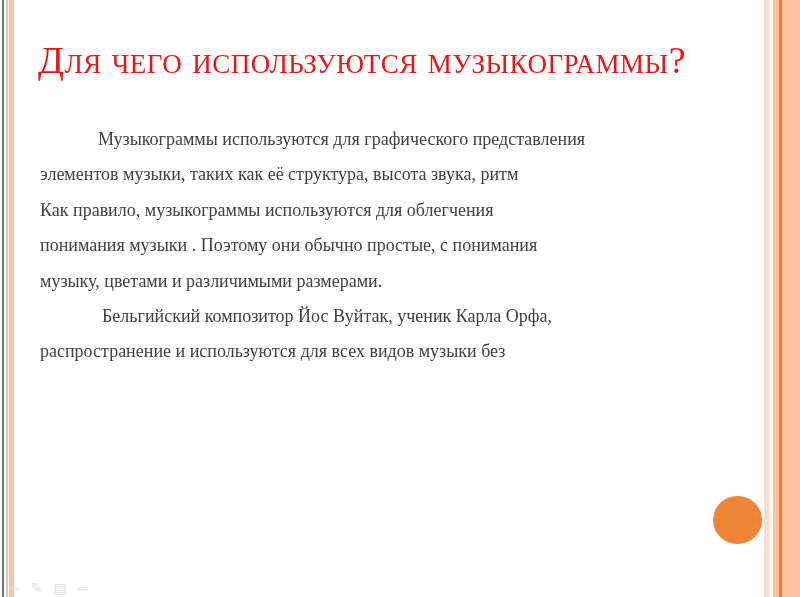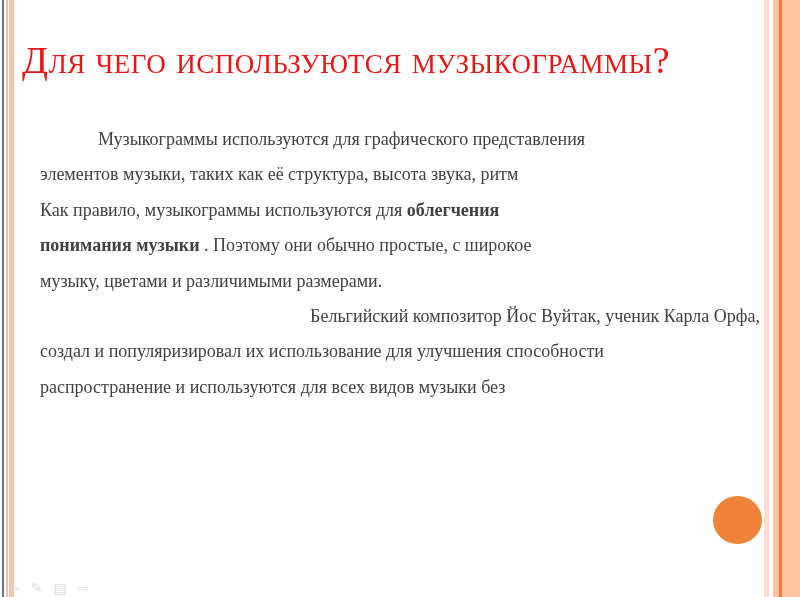--- a/index.html
+++ b/index.html
@@ -13,38 +13,38 @@
   
   .lb-gray{position:absolute;left:2px;top:0;width:2px;height:597px;background:#707070;}
   .lb-pink-thin{position:absolute;left:6px;top:0;width:2px;height:597px;background:#f2c0ae;}
   .lb-pink-band{position:absolute;left:9px;top:0;width:5px;height:597px;background:#f5c2aa;}
   
   .rb-stripe{position:absolute;left:764px;top:0;width:5px;height:597px;background:#fadcd0;}
   .rb-band{position:absolute;left:773px;top:0;width:27px;height:597px;background:#fcc3a3;}
   .rb-line{position:absolute;left:779px;top:0;width:3px;height:597px;background:#ef7f38;}
   
   .title{
-    position:absolute;left:22px;top:38px;width:730px;
+    position:absolute;left:38px;top:38px;width:730px;
     font-size:38px;line-height:1.2;
     font-variant:small-caps;
     letter-spacing:0.5px;
     color:#e81717;
     font-weight:normal;
     margin:0;
     white-space:nowrap;
   }
   
   .body-text{
     position:absolute;left:40px;top:122px;width:720px;
     font-size:18px;
     line-height:35.4px;
     color:#404040;
   }
   .body-text .line{white-space:nowrap;height:35.4px;}
-  .body-text .line b, .body-text .line .bold{font-weight:bold;}
+  .body-text .line b, .body-text .line .bold{font-weight:normal;}
   
   .circle{
     position:absolute;left:713px;top:496px;width:49px;height:48px;
     border-radius:50%;
     background:#ef8338;
   }
   
   .navbar{
     position:absolute;left:8px;bottom:2px;
     display:flex;gap:11px;align-items:center;
@@ -66,24 +66,23 @@
   <div class="rb-stripe"></div>
   <div class="rb-band"></div>
   <div class="rb-line"></div>
 
   <h1 class="title">Для чего используются музыкограммы?</h1>
 
   <div class="body-text">
       <div class="line" style="text-indent: 58px;"><span>Музыкограммы используются для графического представления</span></div>
       <div class="line"><span>элементов музыки, таких как её структура, высота звука, ритм</span></div>
       <div class="line"><span>Как правило, музыкограммы используются для </span><span class="bold">облегчения</span></div>
-      <div class="line"><span class="bold">понимания музыки</span><span> . Поэтому они обычно простые, с широкое</span></div>
+      <div class="line"><span class="bold">понимания музыки</span><span> . Поэтому они обычно простые, с понимания</span></div>
       <div class="line"><span>музыку, цветами и различимыми размерами.</span></div>
-      <div class="line" style="text-indent: 62px; text-align: right;"><span>Бельгийский композитор Йос Вуйтак, ученик Карла Орфа,</span></div>
-      <div class="line"><span>создал и популяризировал их использование для улучшения способности</span></div>
+      <div class="line" style="text-indent: 62px;"><span>Бельгийский композитор Йос Вуйтак, ученик Карла Орфа,</span></div>
       <div class="line"><span>распространение и используются для всех видов музыки без</span></div>
     </div>
 
   <div class="circle"></div>
 
   <div class="navbar">
     <span>⇦</span>
     <span>✎</span>
     <span>▤</span>
     <span>⇨</span>

